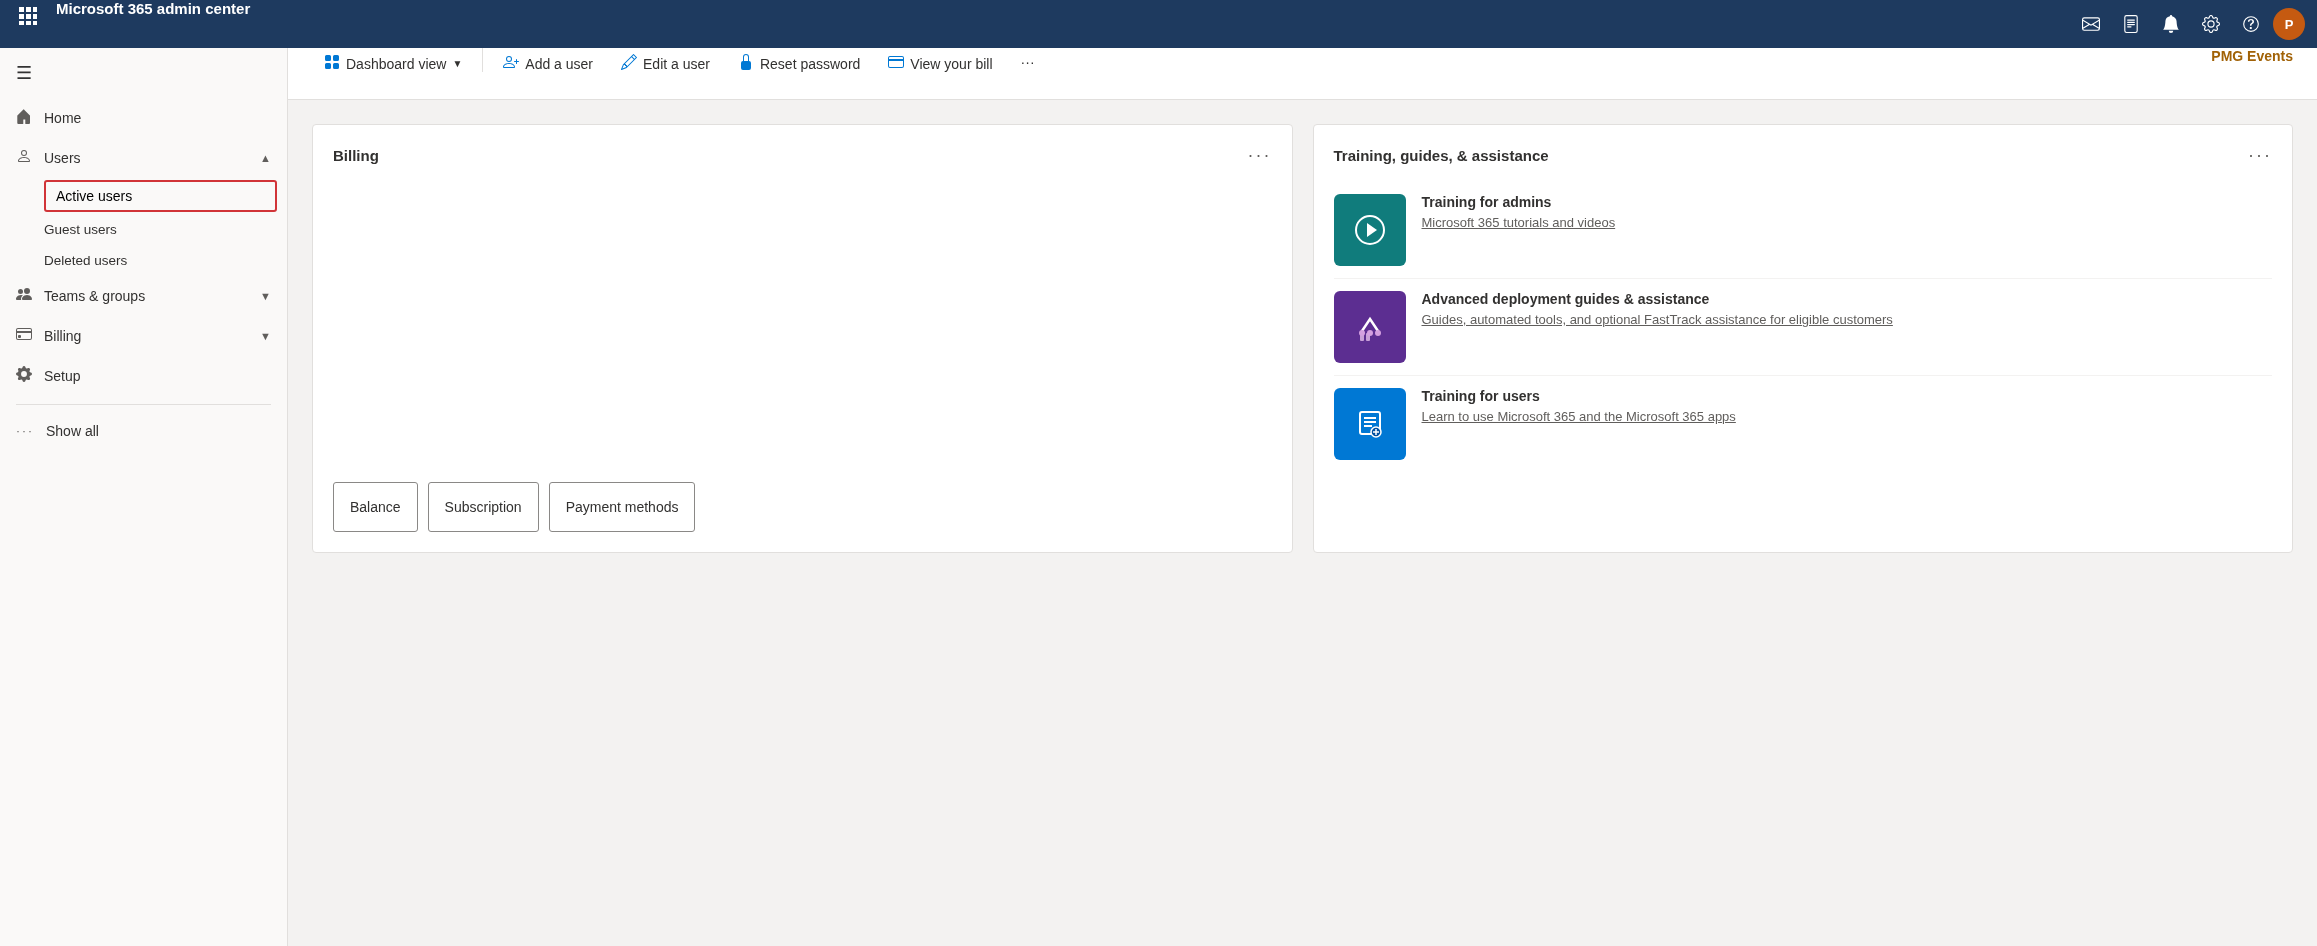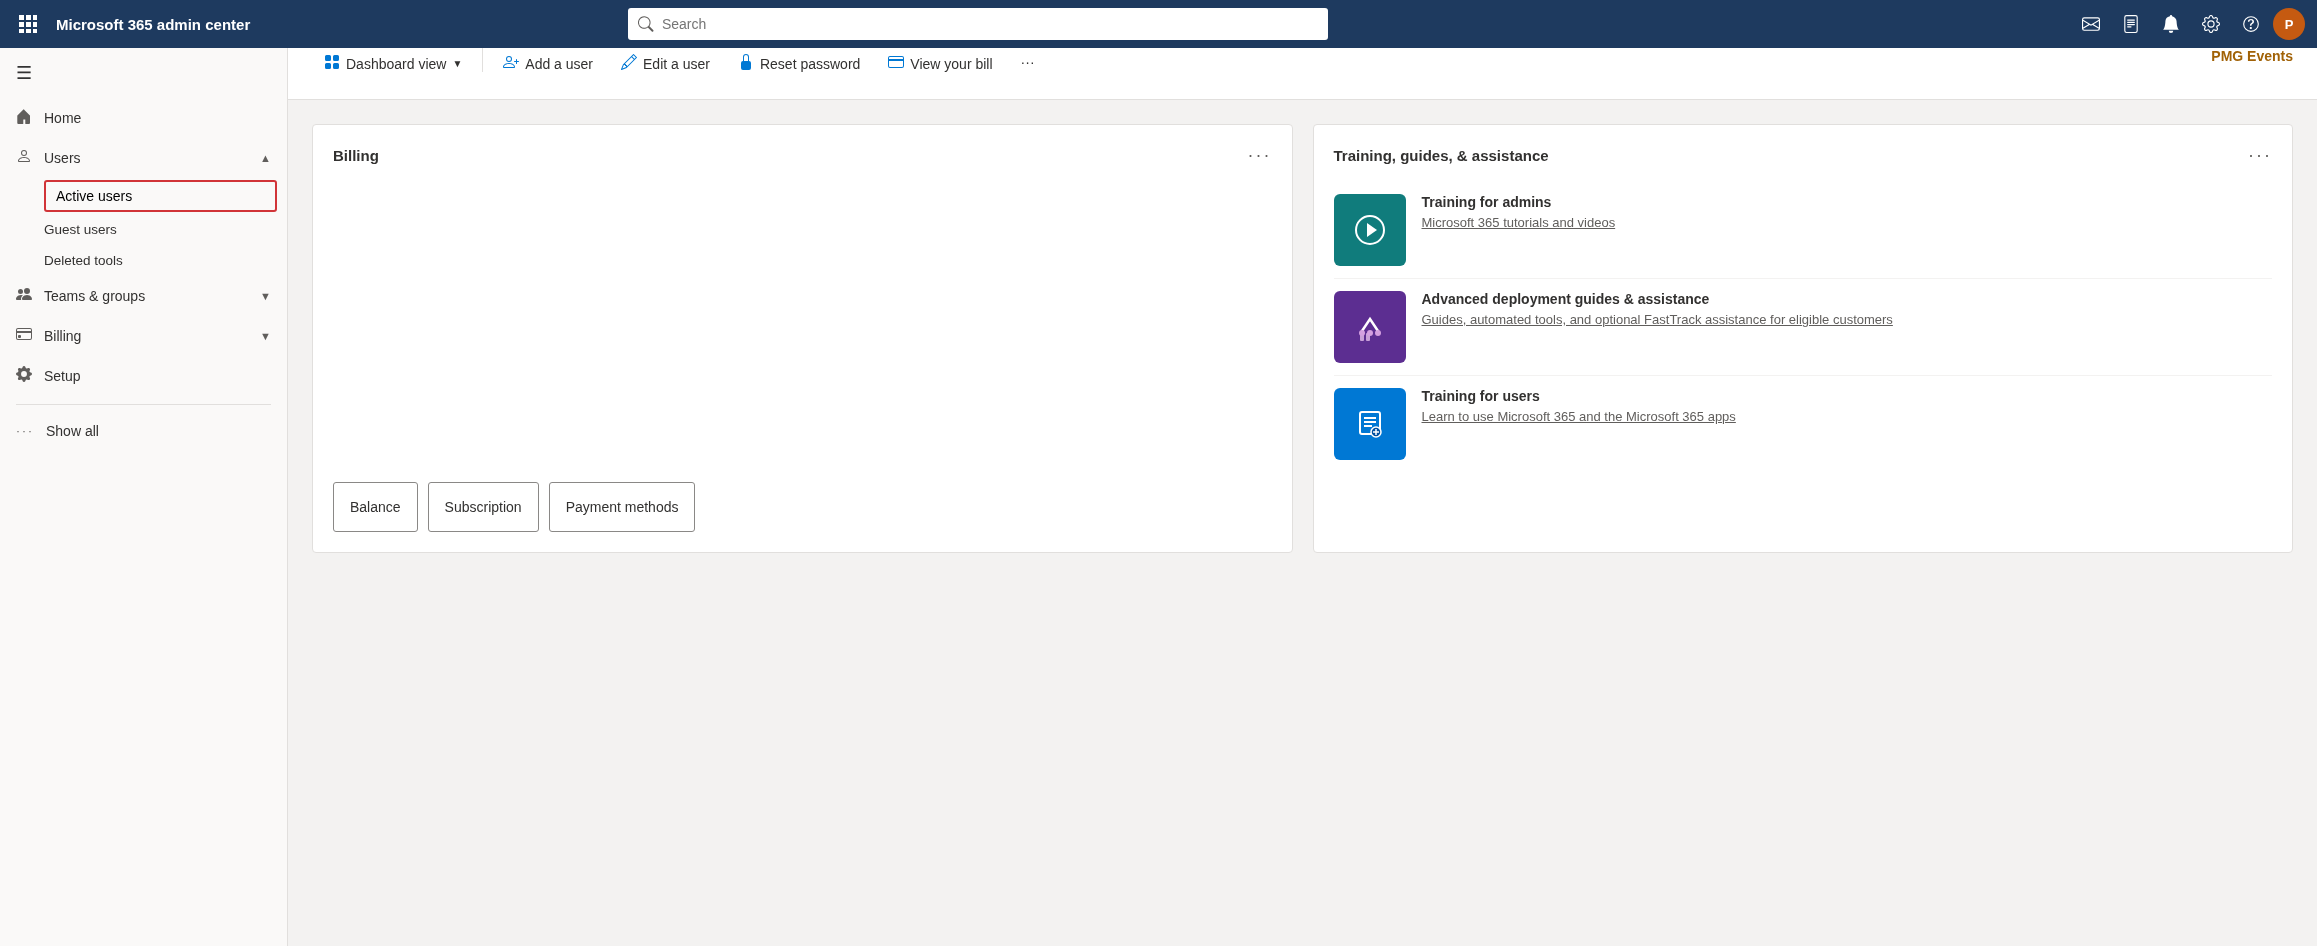--- a/index.html
+++ b/index.html
@@ -1,21 +1,20 @@
 <!DOCTYPE html>
 <html><head>
   <meta charset="utf-8">
   <style>
     * { box-sizing: border-box; margin: 0; padding: 0; }
     body { font-family: 'Segoe UI', sans-serif; font-size: 14px; background: #f3f2f1; overflow: hidden; }
 
     
     .top-nav {
       display: flex;
-      align-items: center;
       background: #1e3a5f;
       height: 48px;
       padding: 0 12px;
       gap: 12px;
       position: fixed;
       top: 0; left: 0; right: 0;
       z-index: 100;
     }
     .top-nav-waffle {
       width: 32px; height: 32px;
@@ -249,26 +248,20 @@
         <rect x="14" y="0" width="4" height="5"></rect>
       <rect x="0" y="7" width="5" height="5"></rect>
         <rect x="7" y="7" width="5" height="5"></rect>
         <rect x="14" y="7" width="4" height="5"></rect>
       <rect x="0" y="14" width="5" height="4"></rect>
         <rect x="7" y="14" width="5" height="4"></rect>
         <rect x="14" y="14" width="4" height="4"></rect>
     </svg>
   </div>
   <span class="top-nav-title">Microsoft 365 admin center</span>
-  <div class="top-nav-search">
-    <svg class="search-icon-svg" viewBox="0 0 16 16">
-      <path d="M11.742 10.344a6.5 6.5 0 1 0-1.397 1.398h-.001c.03.04.062.078.098.115l3.85 3.85a1 1 0 0 0 1.415-1.414l-3.85-3.85a1.007 1.007 0 0 0-.115-.099zm-5.242 1.656a5.5 5.5 0 1 1 0-11 5.5 5.5 0 0 1 0 11z"></path>
-    </svg>
-    <input type="text" placeholder="Search" style="">
-  </div>
   <div class="top-nav-right">
     <div class="top-nav-icon" title="Messages">
       <svg width="18" height="18" fill="white" viewBox="0 0 16 16">
           <path d="M0 4a2 2 0 0 1 2-2h12a2 2 0 0 1 2 2v8a2 2 0 0 1-2 2H2a2 2 0 0 1-2-2V4zm2-1a1 1 0 0 0-1 1v.217l7 4.2 7-4.2V4a1 1 0 0 0-1-1H2zm13 2.383-4.758 2.855L15 11.114v-5.73zm-.034 6.878L9.271 8.82 8 9.583 6.728 8.82l-5.694 3.44A1 1 0 0 0 2 13h12a1 1 0 0 0 .966-.739zM1 11.114l4.758-2.876L1 5.383v5.73z"></path>
         </svg>
     </div>
     <div class="top-nav-icon" title="Documents">
       <svg width="18" height="18" fill="white" viewBox="0 0 16 16">
           <path d="M5 4a.5.5 0 0 0 0 1h6a.5.5 0 0 0 0-1H5zm-.5 2.5A.5.5 0 0 1 5 6h6a.5.5 0 0 1 0 1H5a.5.5 0 0 1-.5-.5zM5 8a.5.5 0 0 0 0 1h6a.5.5 0 0 0 0-1H5zm0 2a.5.5 0 0 0 0 1h3a.5.5 0 0 0 0-1H5z"></path>
           <path d="M2 2a2 2 0 0 1 2-2h8a2 2 0 0 1 2 2v12a2 2 0 0 1-2 2H4a2 2 0 0 1-2-2V2zm10-1H4a1 1 0 0 0-1 1v12a1 1 0 0 0 1 1h8a1 1 0 0 0 1-1V2a1 1 0 0 0-1-1z"></path>
@@ -320,21 +313,21 @@
     </div>
 
     <div class="sidebar-sub">
       <div style="border: 2px solid #d13438; border-radius: 3px; padding: 6px 10px; margin: 2px 10px 2px 0; cursor: pointer;">
         <span>Active users</span>
       </div>
       <div class="sidebar-sub-item">
         <span>Guest users</span>
       </div>
       <div class="sidebar-sub-item">
-        <span>Deleted tools</span>
+        <span>Deleted users</span>
       </div>
     </div>
 
     <div class="sidebar-item">
       <span class="item-icon">
         <svg width="16" height="16" fill="#605e5c" viewBox="0 0 16 16">
             <path d="M7 14s-1 0-1-1 1-4 5-4 5 3 5 4-1 1-1 1H7zm4-6a3 3 0 1 0 0-6 3 3 0 0 0 0 6z"></path>
             <path fill-rule="evenodd" d="M5.216 14A2.238 2.238 0 0 1 5 13c0-1.355.68-2.75 1.936-3.72A6.325 6.325 0 0 0 5 9c-4 0-5 3-5 4s1 1 1 1h4.216z"></path>
             <path d="M4.5 8a2.5 2.5 0 1 0 0-5 2.5 2.5 0 0 0 0 5z"></path>
           </svg>

